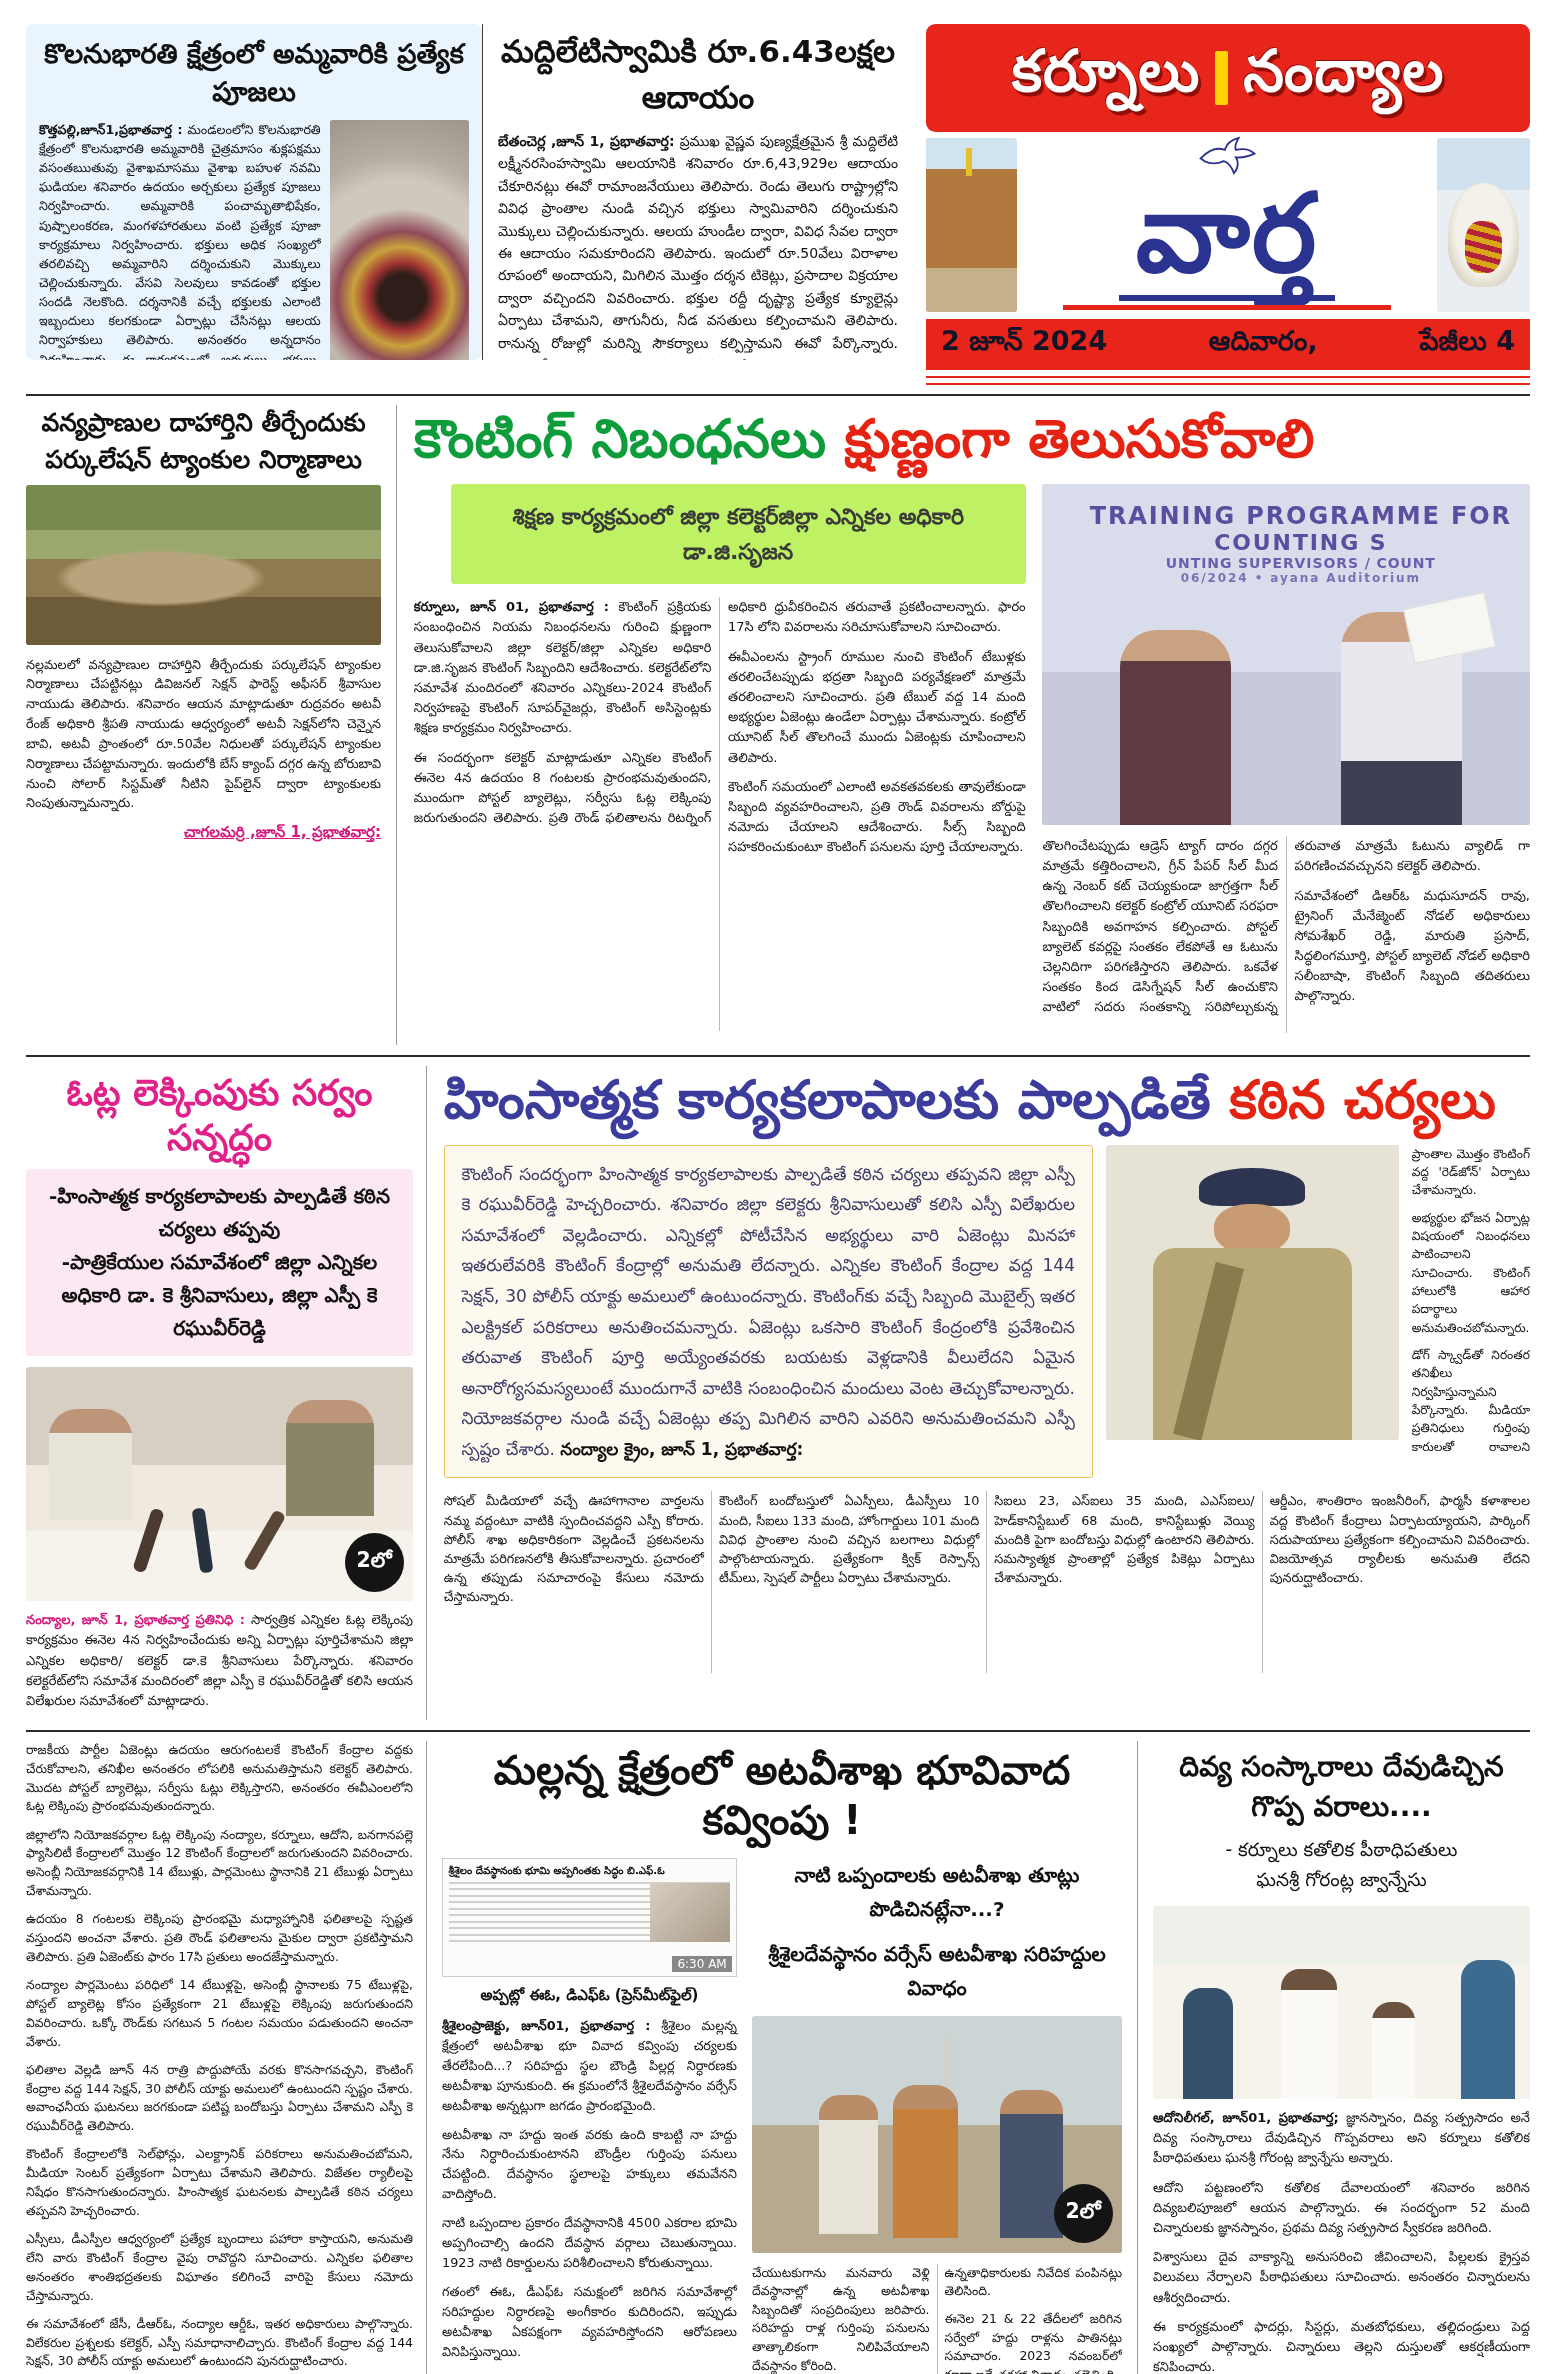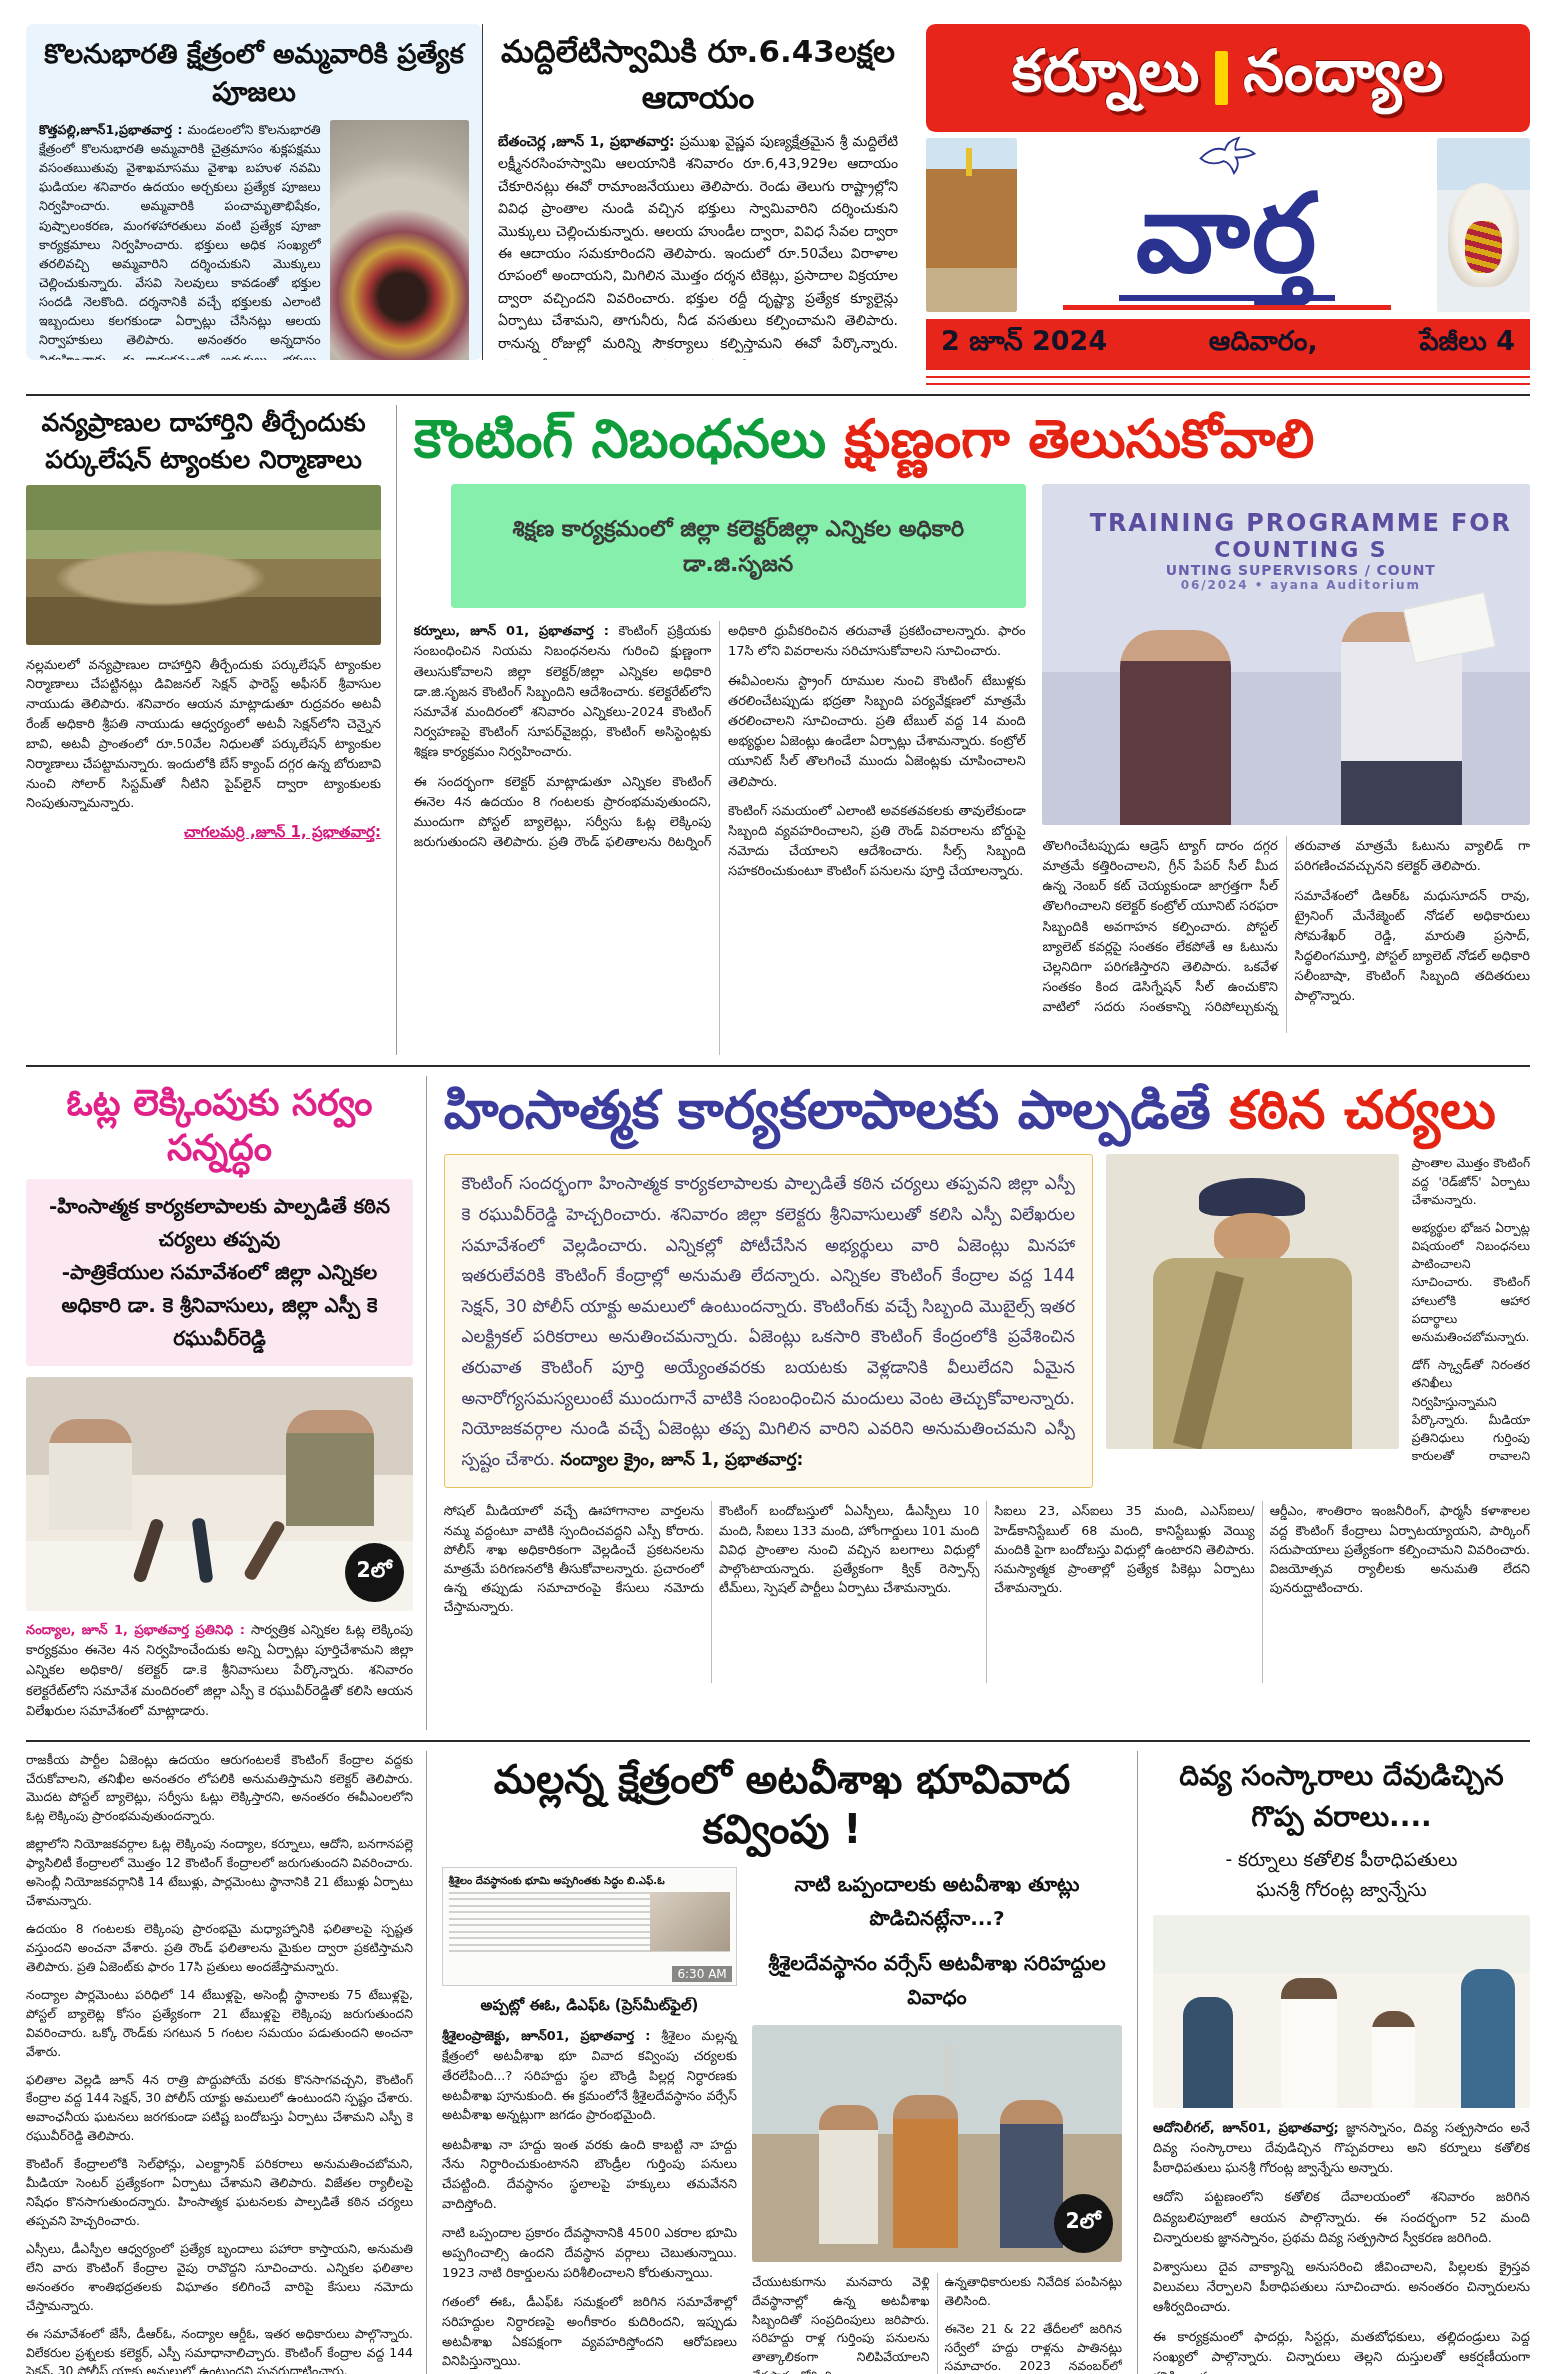--- a/index.html
+++ b/index.html
@@ -65,28 +65,28 @@
     background: radial-gradient(ellipse, #b8a47c 0 60%, transparent 70%); }
   .tanks-col .body-sm { font-size: 12.8px; line-height: 1.55; }
   .tanks-dateline { color:#d6187e; font-weight: bold; text-align:right; text-decoration: underline; font-size: 15px; margin-top: 3.7px; }
 
   .counting-main { padding-left: 16.7px; }
   .big-head { text-align: left; font-size: 53px; font-weight: bold; line-height: 1.2; margin: 1.9px 0 13px; letter-spacing: 0px; }
   .big-head .g { color:#0f9d3c; }
   .big-head .r { color:#e42313; }
   .big-head .b { color:#3c3c9c; }
   .counting-grid { display:grid; grid-template-columns: 612px 1fr; gap: 16.7px; }
-  .pinkbox { background:#86efac; border-radius: 3.7px; padding: 27px 13px; text-align:center;
+  .pinkbox { background:#bef264; border-radius: 3.7px; padding: 15px 13px; text-align:center;
     font-size: 22px; font-weight: bold; color:#3a3a3a; line-height: 1.6; margin: 0 0 13px 37px; }
   .cols2 { columns: 2; column-gap: 16.7px; column-rule: 0.9px solid #bbb; font-size: 13px; line-height: 1.55; overflow: hidden; }
   .counting-left-text { height: 434px; }
   .counting-right-text { height: 197px; margin-top: 11px; }
   .training-photo { height: 341px; border-radius: 2.8px; position: relative; overflow: hidden;
     background: linear-gradient(180deg,#d9dcea 0 55%, #c6cada 55% 100%); }
-  .training-banner { position:absolute; top: 25px; left: 8%; right: 2%; color:#5b4ea0; font-weight:bold; text-align:center; letter-spacing:1.9px; }
+  .training-banner { position:absolute; top: 18px; left: 8%; right: 2%; color:#5b4ea0; font-weight:bold; text-align:center; letter-spacing:1.9px; }
   .training-banner .l1 { font-size: 24px; }
   .training-banner .l2 { font-size: 22px; }
   .training-banner .l3 { font-size: 14px; letter-spacing:0.9px; color:#6a5fae; }
   .training-banner .l4 { font-size: 12px; color:#7a71b5; }
   .person-a { position:absolute; left: 16%; bottom: 0; width: 111px; height: 195px; border-radius: 37px 37px 0 0;
     background: linear-gradient(180deg,#caa183 0 16%, #5e3b41 16% 100%); }
   .person-b { position:absolute; right: 14%; bottom: 0; width: 121px; height: 213px; border-radius: 37px 37px 0 0;
     background: linear-gradient(180deg,#caa183 0 14%, #e8e8ee 14% 70%, #3d3f55 70% 100%); }
   .paper-prop { position:absolute; right: 8%; top: 34%; width: 83px; height: 56px; background:#f6f6f2; transform: rotate(-12deg); border:0.9px solid #ddd; }
 

